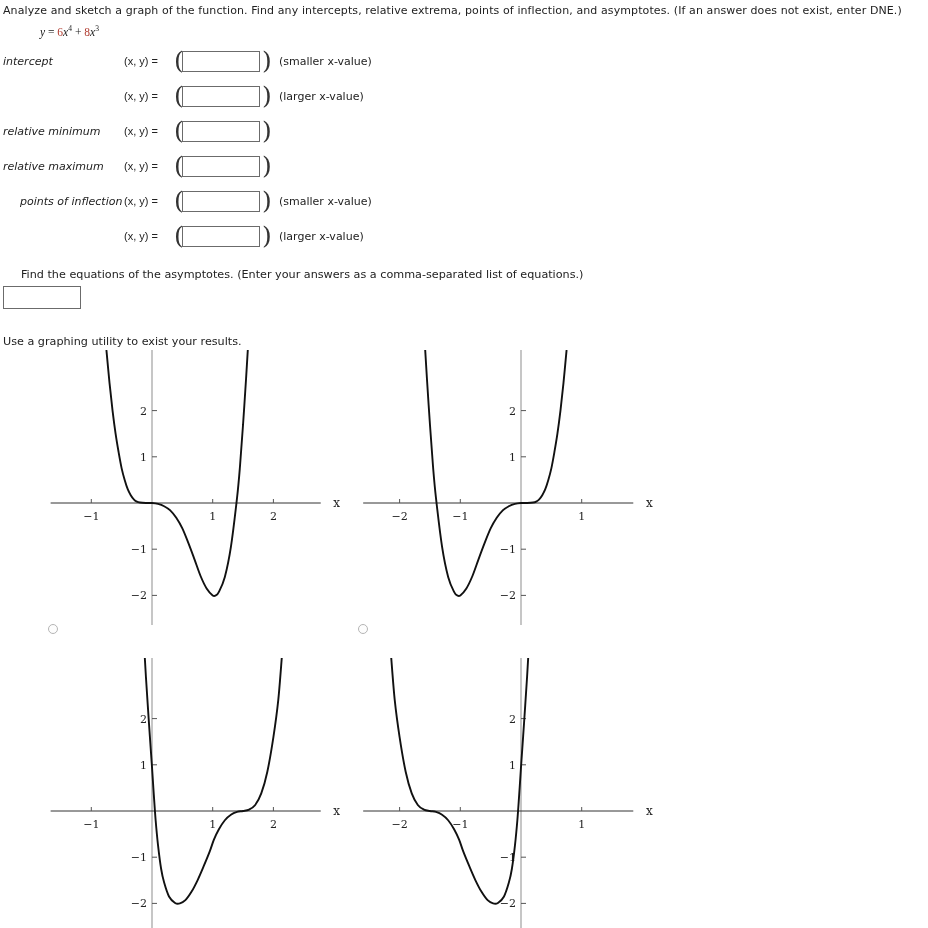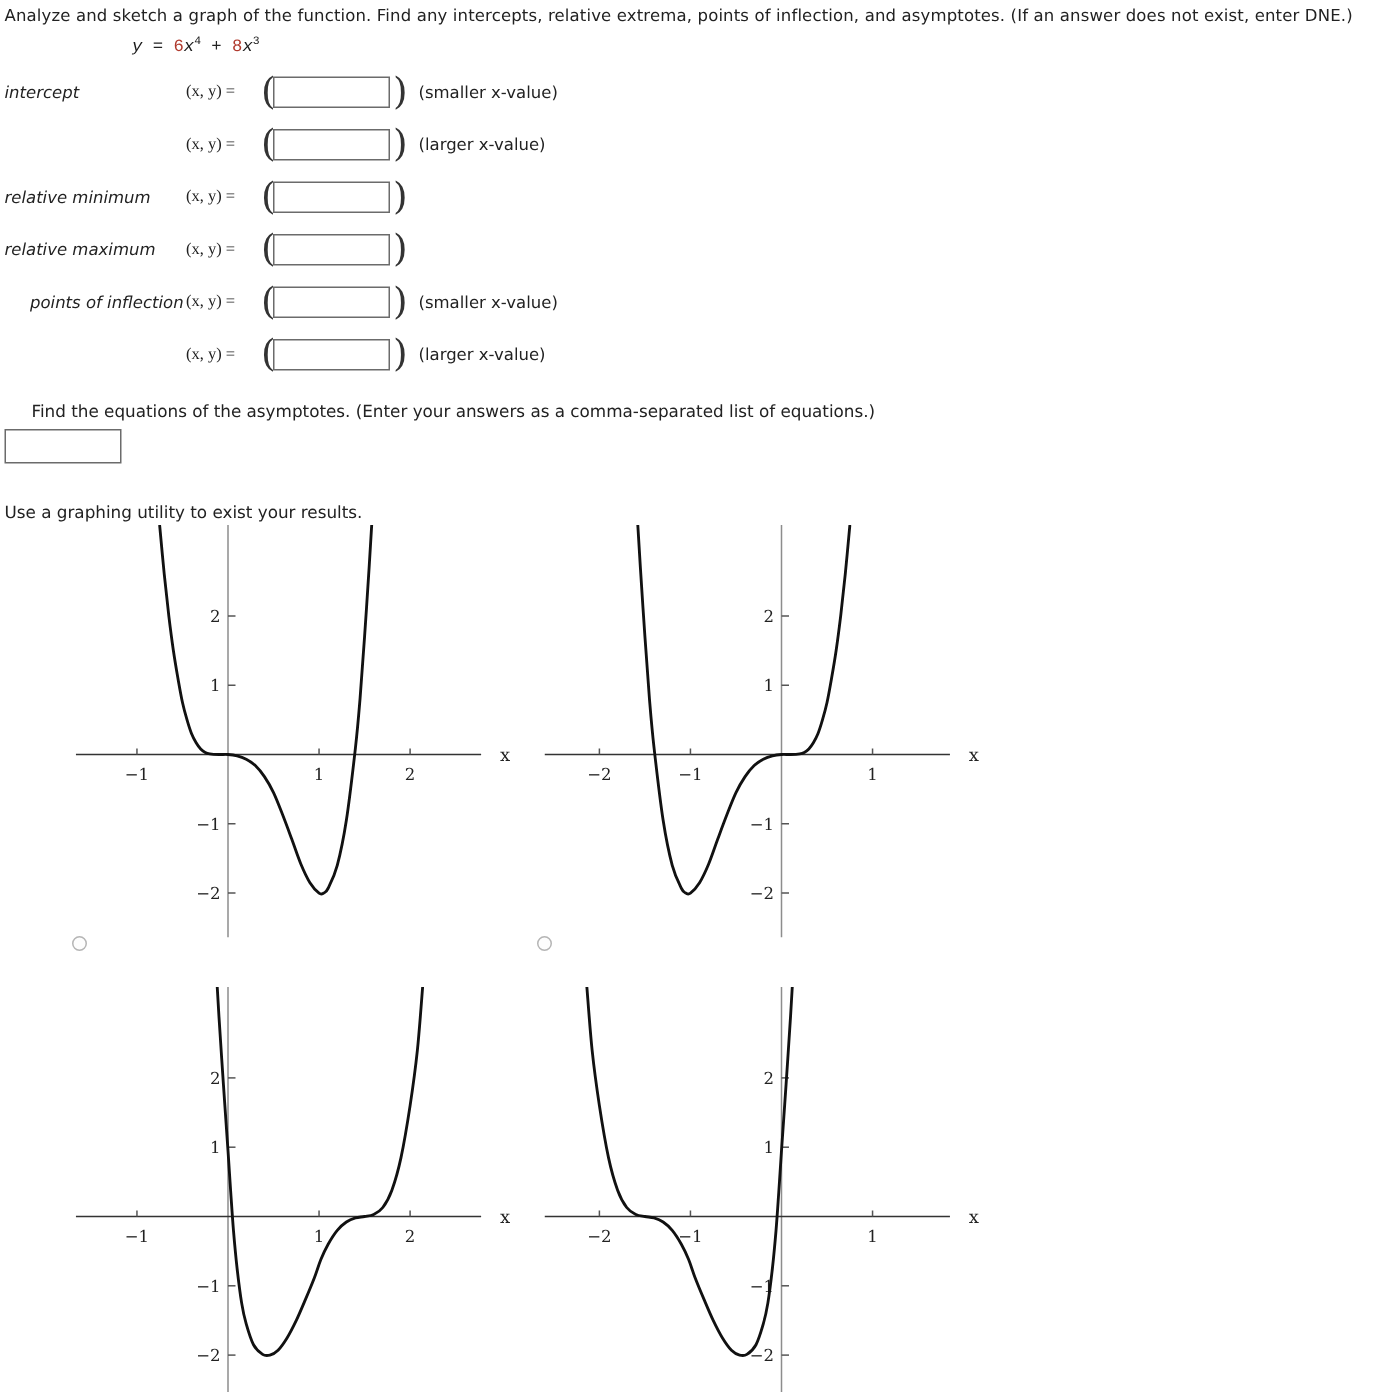--- a/index.html
+++ b/index.html
@@ -21,38 +21,37 @@
   #prompt-text {
     left: 3px; top: 4px;
     font-size: 11px;
     letter-spacing: .1px;
     white-space: nowrap;
     color: #222;
   }
   #equation {
     left: 40px; top: 24px;
     font-size: 11.5px;
-    font-family: Liberation Mono, monospace;
+    font-family: Liberation Serif, serif;
     font-style: italic;
     white-space: nowrap;
-    margin-left: 48px;
   }
   #equation .num { color: #b03a2e; font-style: normal; }
   #equation .var { font-style: italic; }
   #equation sup { font-size: 7.6px; vertical-align: super; font-style: normal; }
   #equation .op { font-style: normal; color: #222; }
   .row-label {
     font-size: 11px;
     white-space: nowrap;
     color: #222;
     font-style: italic;
   }
   .xy-eq {
     font-size: 11px;
-    font-family: Liberation Serif, serif;
+    font-family: Liberation Sans, sans-serif;
     white-space: nowrap;
     color: #222;
   }
   .paren {
     font-size: 25px;
     line-height: 1;
     font-family: "DejaVu Serif", serif;
     color: #333;
     font-weight: 300;
   }

